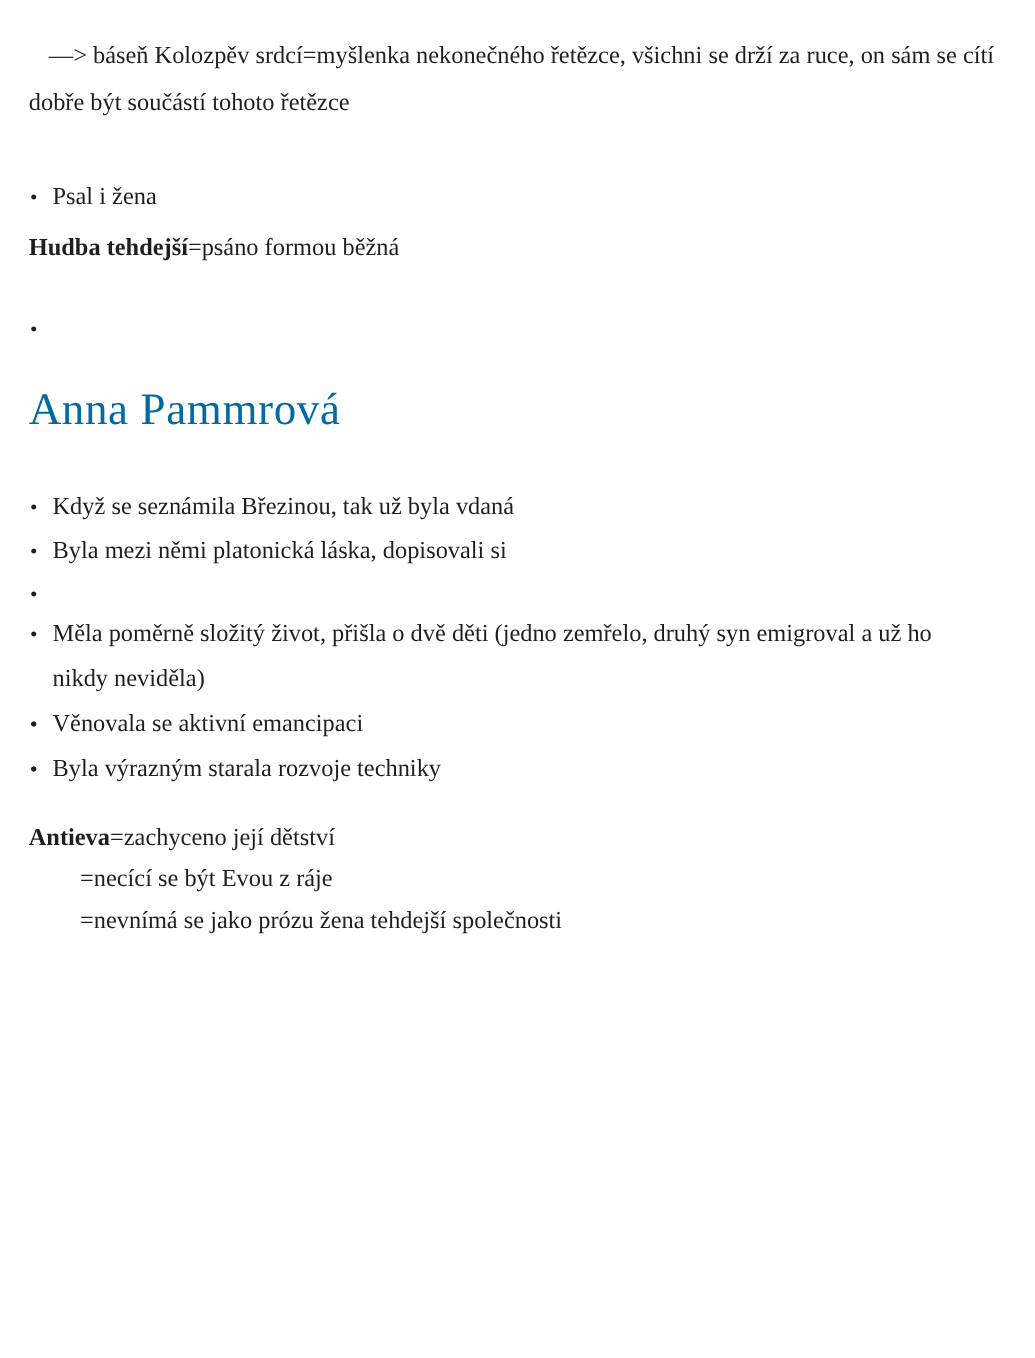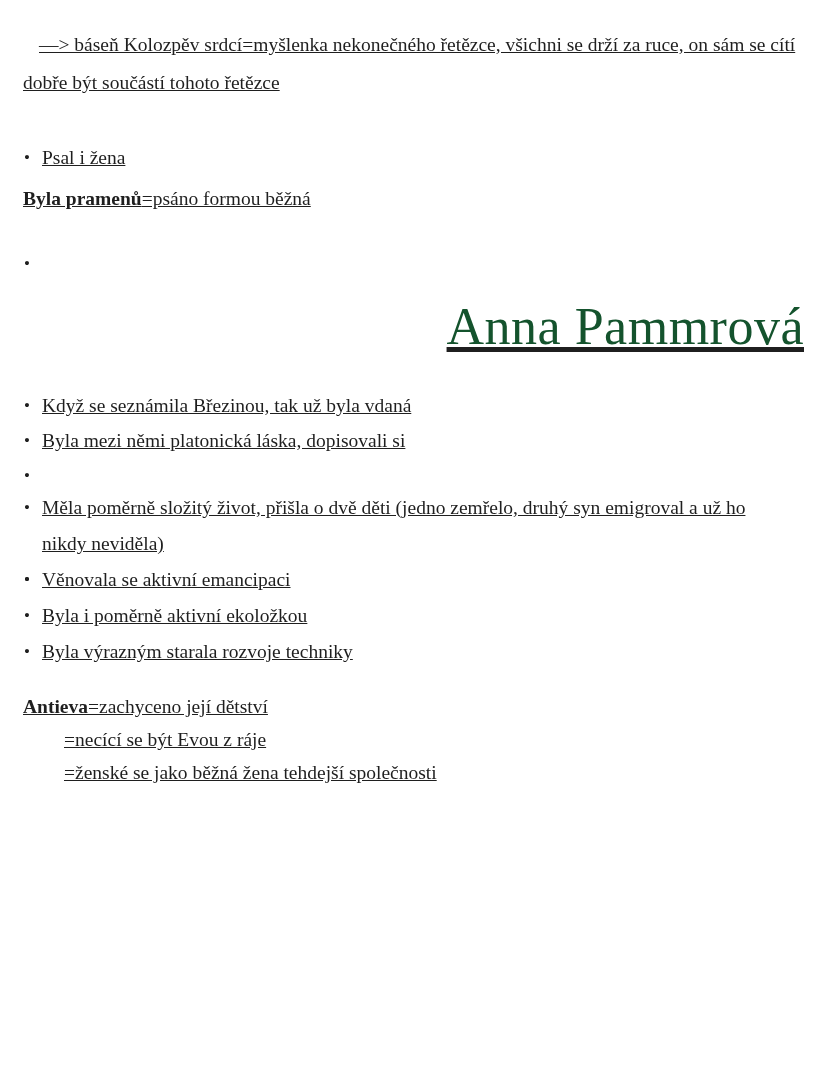--- a/index.html
+++ b/index.html
@@ -8,21 +8,20 @@
     width: 828px;
     height: 1086px;
     overflow: hidden;
     font-family: "Liberation Serif", "DejaVu Serif", serif;
     color: #1f1f1f;
     font-size: 19.5px;
   }
   .page {
     padding: 26px 24px 0 23px;
     width: 828px;
-    text-decoration: underline;
   }
   
   .intro {
     line-height: 38px;
     text-indent: 16px;
     max-width: 782px;
   }
   
   .bl {
     position: relative;
@@ -37,26 +36,25 @@
     font-size: 17px;
     line-height: 35px;
   }
   .bl-psal   { margin-top: 38px; }
   .hudba-line { margin-top: 6px; line-height: 35px; }
   .bl-velice { margin-top: 30px; }
   b, strong { font-weight: 700; }
   
   .page-title {
     margin-top: 86px;
-    font-size: 52px;
+    font-size: 36px;
     font-weight: 400;
     line-height: 50px;
-    color: #14532d;
+    color: #0369a1;
     letter-spacing: 0.5px;
-    text-align: right;
   }
   
   .group { list-style: none; }
   .group-1 { margin-top: 36px; }
   .group-1 .bl { line-height: 35px; }
   .group-2 { margin-top: 32px; }
   .group-2 .bl { line-height: 36px; }
   
   .antieva { margin-top: 20px; line-height: 33px; }
   .antieva-sub { padding-left: 41px; line-height: 33px; }
@@ -66,21 +64,21 @@
 
 <div class="page">
 
   <p class="intro">—&gt; báseň Kolozpěv srdcí=myšlenka nekonečného řetězce, všichni se drží za ruce, on sám se cítí dobře být součástí tohoto řetězce</p>
 
   <div class="bl bl-psal">
     <span class="dot">•</span>
     <span>Psal i žena</span>
   </div>
 
-  <p class="hudba-line"><strong>Byla pramenů</strong><span>=psáno formou běžná</span></p>
+  <p class="hudba-line"><strong>Hudba tehdejší</strong><span>=psáno formou běžná</span></p>
 
   <div class="bl bl-velice">
     <span class="dot">•</span>
   </div>
 
   <h1 class="page-title">Anna Pammrová</h1>
 
   <ul class="group group-1">
     <li class="bl">
       <span class="dot">•</span>
@@ -102,27 +100,26 @@
     </li>
     <li class="bl">
       <span class="dot">•</span>
     </li>
     <li class="bl">
       <span class="dot">•</span>
       <span>Věnovala se aktivní emancipaci</span>
     </li>
     <li class="bl">
       <span class="dot">•</span>
-      <span>Byla i poměrně aktivní ekoložkou</span>
     </li>
     <li class="bl">
       <span class="dot">•</span>
       <span>Byla výrazným starala rozvoje techniky</span>
     </li>
   </ul>
 
   <div class="antieva">
     <p><strong>Antieva</strong><span>=zachyceno její dětství</span></p>
     <p class="antieva-sub">=necící se být Evou z ráje</p>
-    <p class="antieva-sub">=ženské se jako běžná žena tehdejší společnosti</p>
+    <p class="antieva-sub">=nevnímá se jako prózu žena tehdejší společnosti</p>
   </div>
 
 </div>
 
 </body></html>

